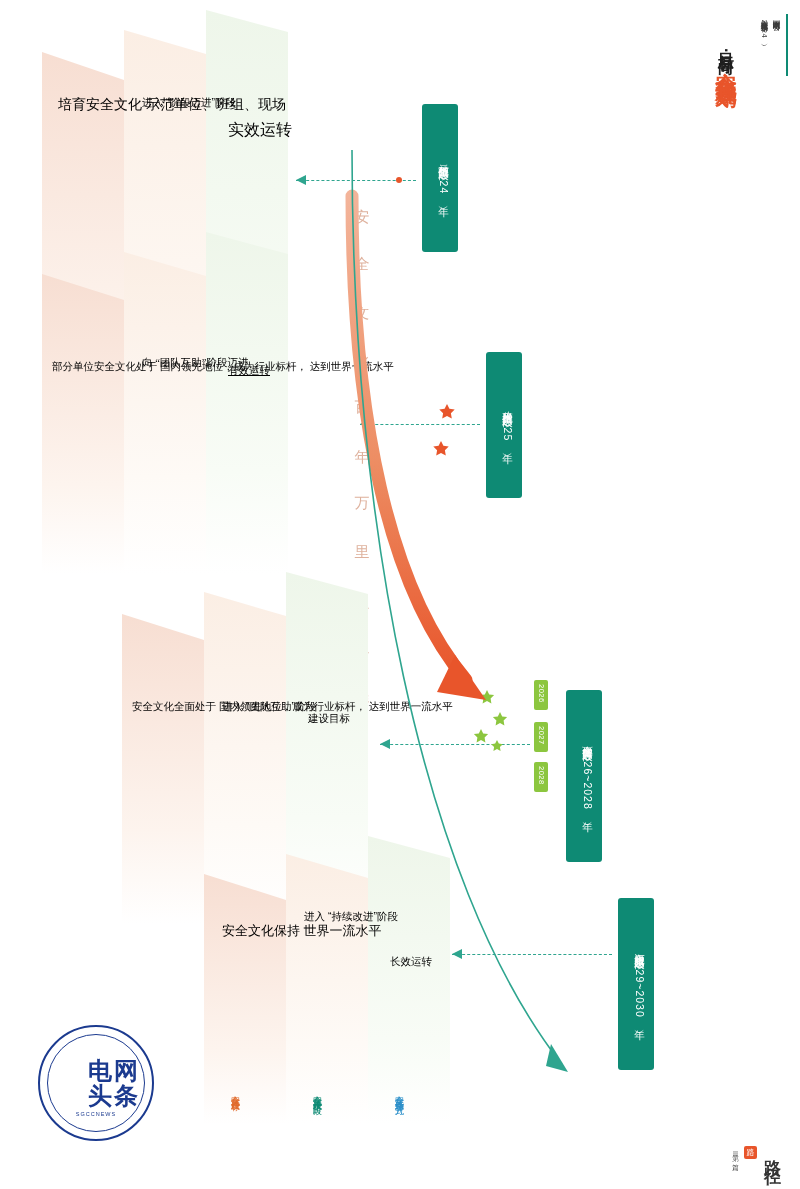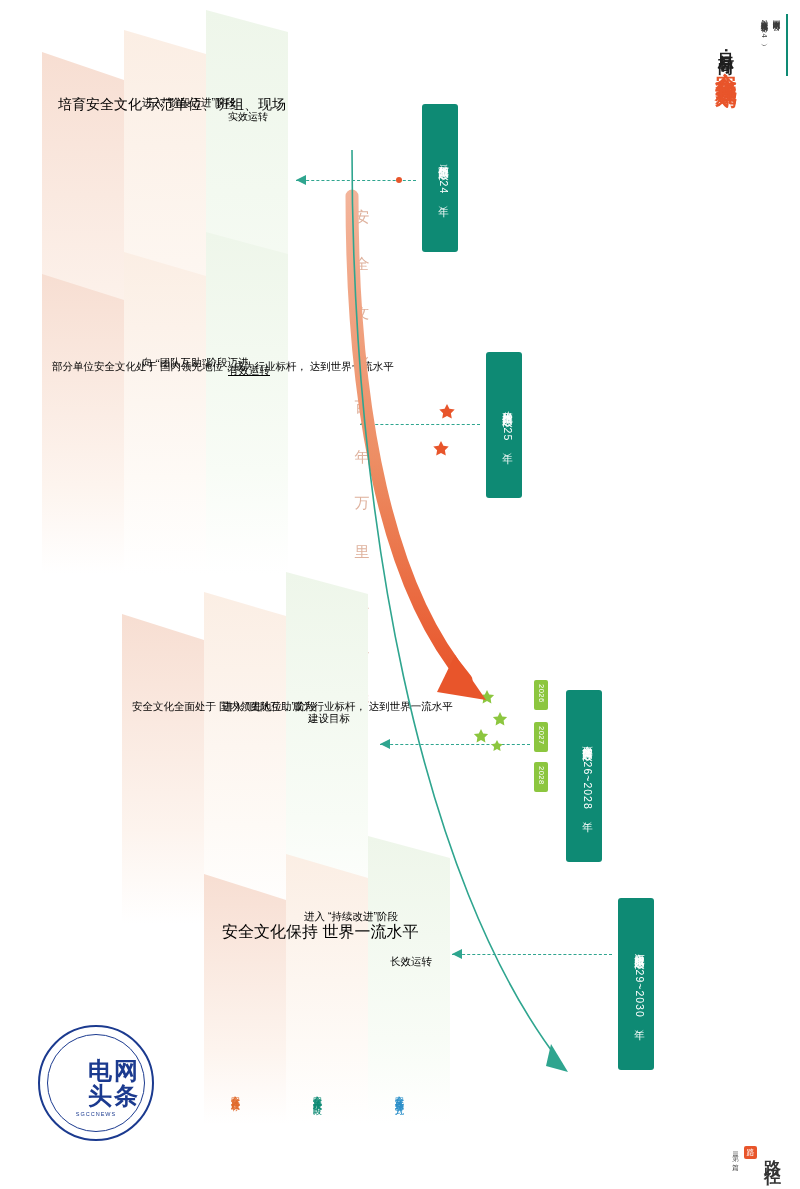--- a/index.html
+++ b/index.html
@@ -162,21 +162,21 @@
               clip-path:polygon(0 0,100% 24px,100% 100%,0 100%);">
   </div>
   <div class="panel" style="top:10px;left:206px;width:82px;height:516px;
               background:linear-gradient(180deg,#eef6ea 0%,#f8fcf6 70%,#ffffff 100%);
               clip-path:polygon(0 0,100% 22px,100% 100%,0 100%);">
   </div>
   <div class="txt" style="position:absolute;top:96px;left:58px;font-size:14px;">培育安全文化
 示范单位、班组、现场</div>
   <div class="txt" style="position:absolute;top:96px;left:142px;font-size:10.5px;text-align:center;">进入
 “阶段迈进”阶段</div>
-  <div class="txt" style="position:absolute;top:110px;left:228px;font-size:10px;">实效运转</div>
+  <div class="txt" style="position:absolute;top:120px;left:228px;font-size:16px;">实效运转</div>
 
   <div class="panel" style="top:274px;left:42px;width:82px;height:300px;
               background:linear-gradient(180deg,#f7ded2 0%,#fdf4ee 70%,#ffffff 100%);
               clip-path:polygon(0 0,100% 26px,100% 100%,0 100%);">
   </div>
   <div class="panel" style="top:252px;left:124px;width:82px;height:322px;
               background:linear-gradient(180deg,#fbeee4 0%,#fefaf6 70%,#ffffff 100%);
               clip-path:polygon(0 0,100% 24px,100% 100%,0 100%);">
   </div>
   <div class="panel" style="top:232px;left:206px;width:82px;height:342px;
@@ -214,21 +214,21 @@
               clip-path:polygon(0 0,100% 26px,100% 100%,0 100%);">
   </div>
   <div class="panel" style="top:854px;left:286px;width:82px;height:270px;
               background:linear-gradient(180deg,#fbeee4 0%,#fefaf6 70%,#ffffff 100%);
               clip-path:polygon(0 0,100% 24px,100% 100%,0 100%);">
   </div>
   <div class="panel" style="top:836px;left:368px;width:82px;height:288px;
               background:linear-gradient(180deg,#eef6ea 0%,#f8fcf6 70%,#ffffff 100%);
               clip-path:polygon(0 0,100% 22px,100% 100%,0 100%);">
   </div>
-  <div class="txt" style="position:absolute;top:922px;left:222px;font-size:16px;">安全文化保持
+  <div class="txt" style="position:absolute;top:922px;left:222px;font-size:13px;">安全文化保持
 世界一流水平</div>
   <div class="txt" style="position:absolute;top:910px;left:304px;font-size:10.5px;">进入
 “持续改进”阶段</div>
   <div class="txt" style="position:absolute;top:930px;left:390px;font-size:10.5px;margin-top:25px;">长效运转</div>
 
   <div class="catlab" style="top:1088px;left:392px;color:#2b8fc9;">安全文化
 体系运转
 方式</div>
   <div class="catlab" style="top:1088px;left:310px;color:#0e8a74;">安全文化
 建设水平

